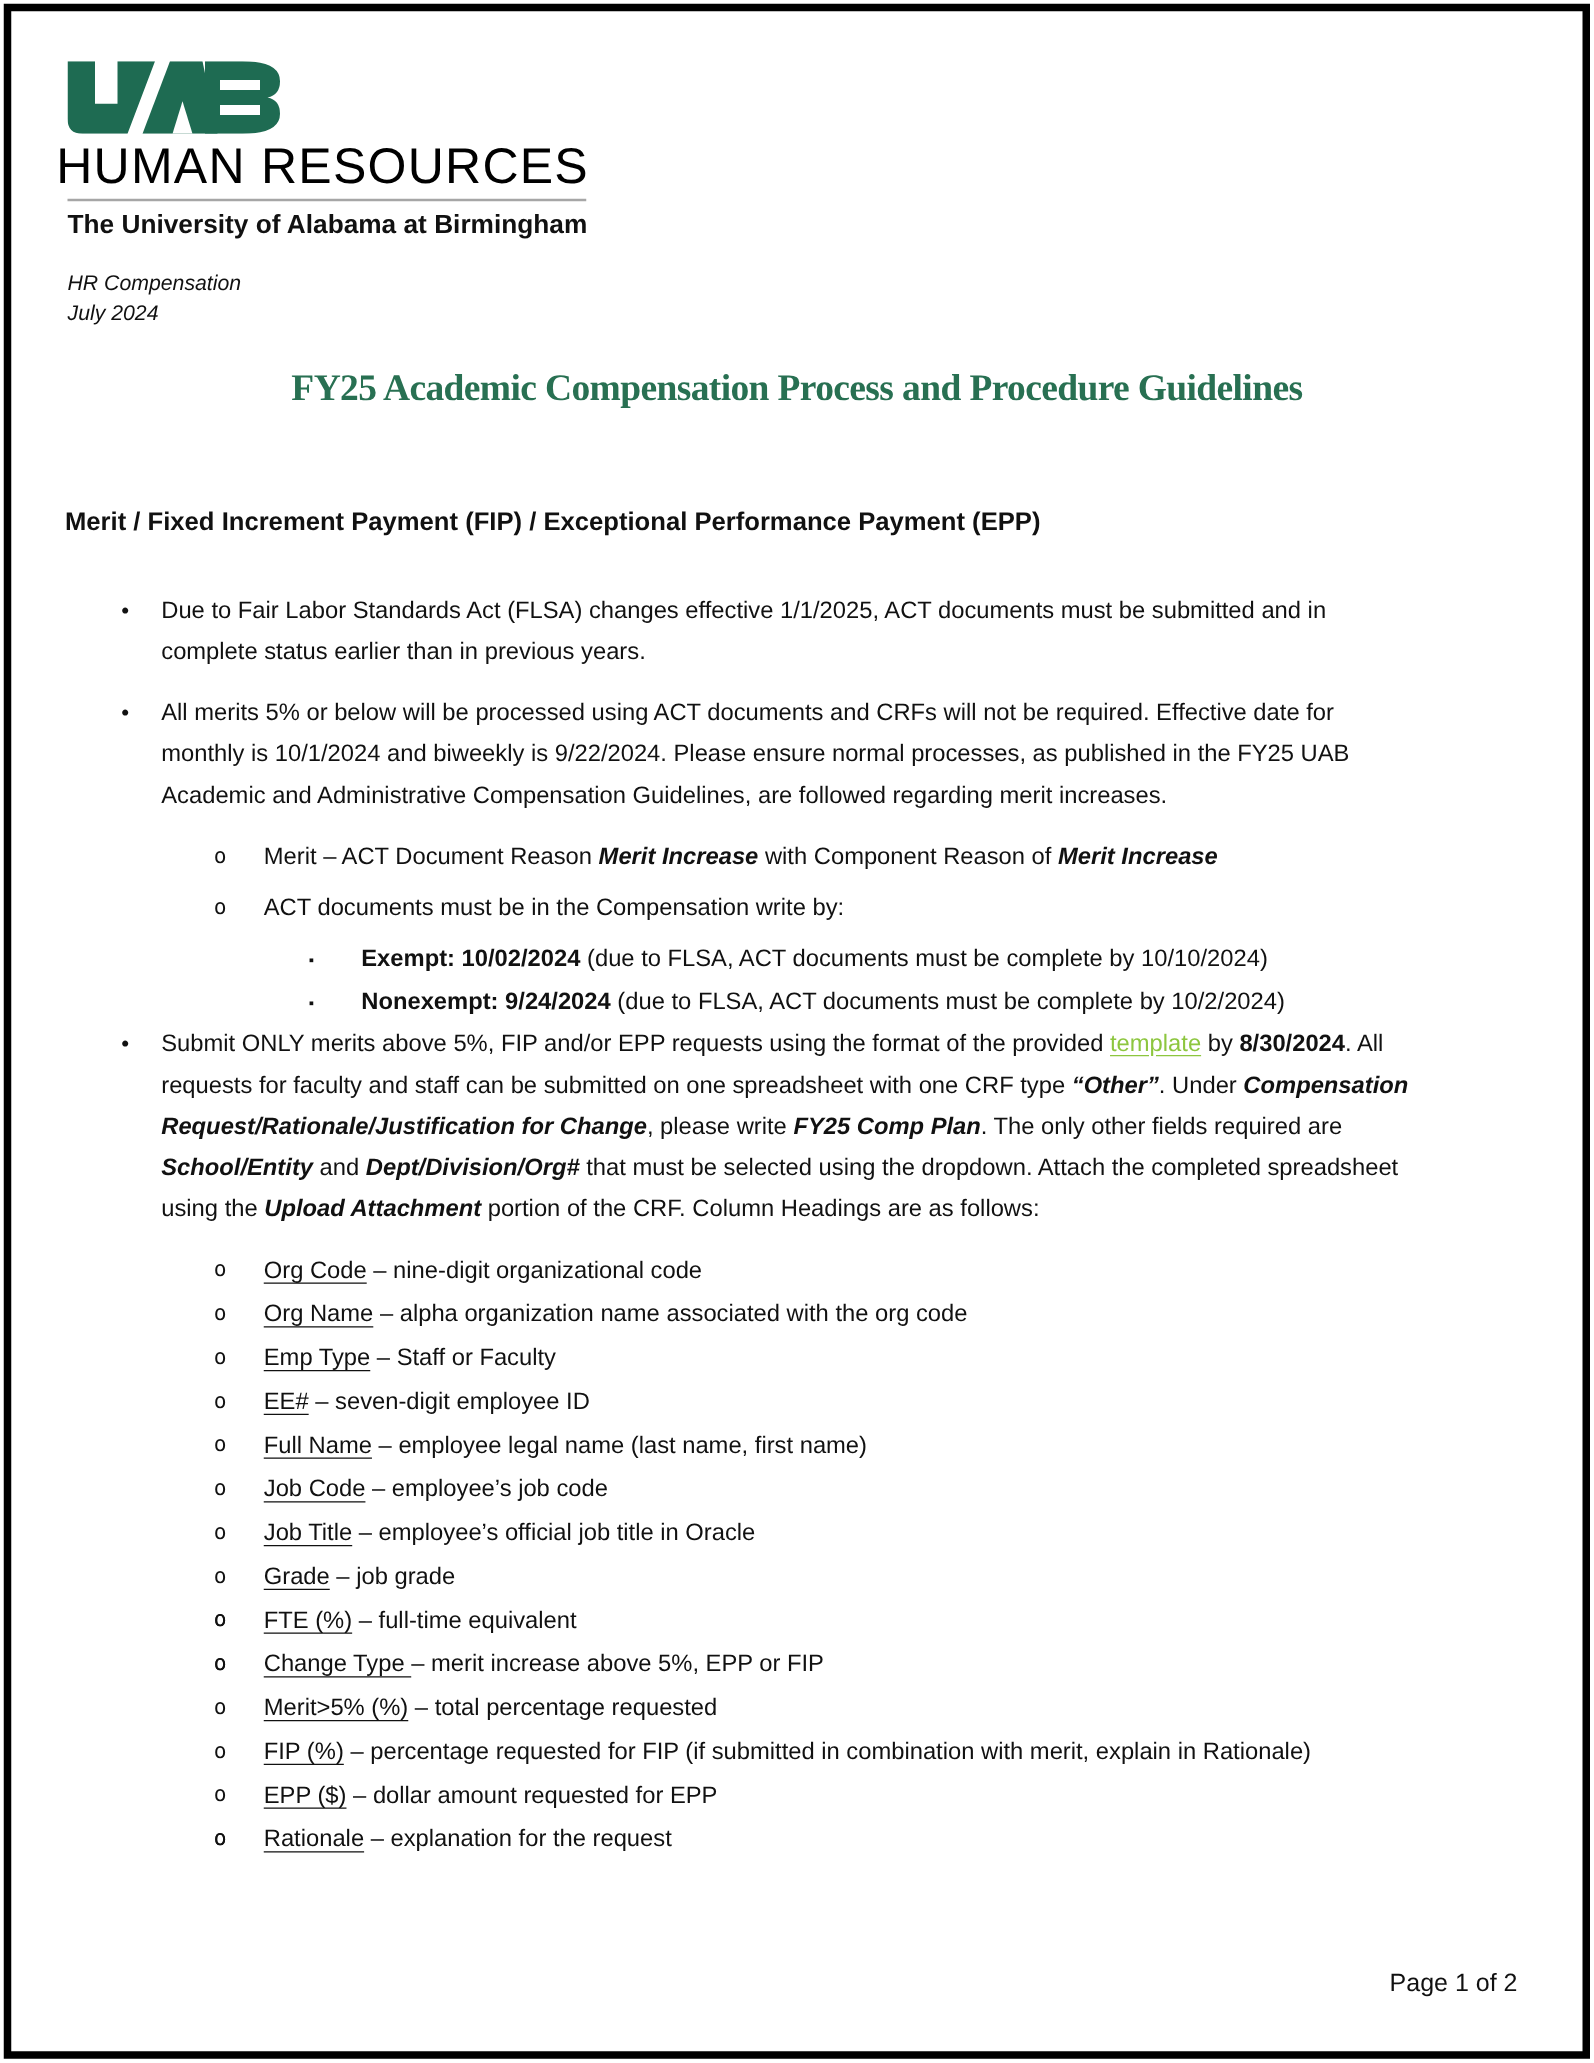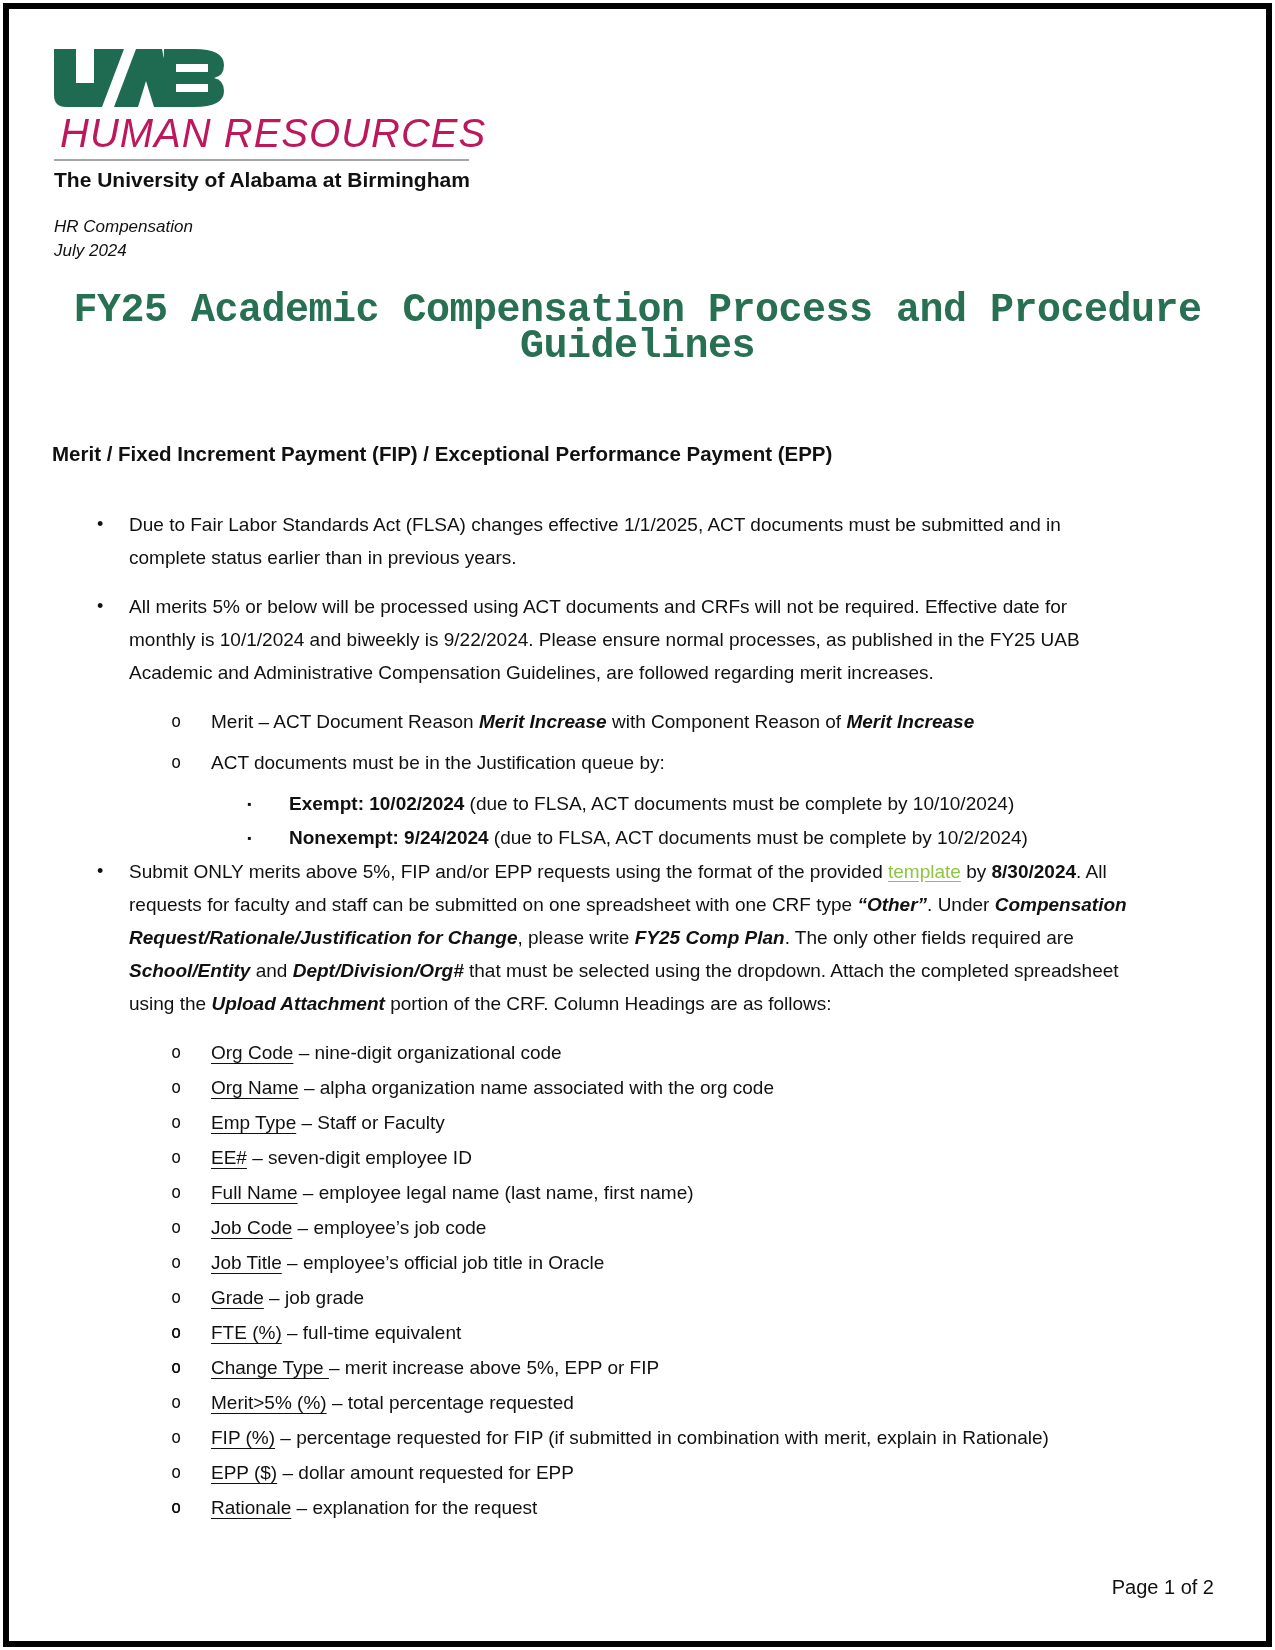--- a/index.html
+++ b/index.html
@@ -19,27 +19,26 @@
   .page{
     position:absolute;
     inset:3px;
     border:6px solid #000;
     background:#fff;
     overflow:hidden;
   }
   
   .logo-svg{display:block;margin:40px 0 0 45px;}
   .hr-wordmark{
-    margin:4px 0 0 51px;
+    margin:4px 0 0 36px;
     font-size:40px;
     font-weight:400;
     letter-spacing:1px;
-    color:#be185d;
+    color:#000000;
     line-height:44px;
-    font-style:italic;
   }
   .hr-rule{
     margin:4px 0 0 45px;
     width:415px;height:2px;
     background:var(--rule-gray);
   }
   .tagline{
     margin:6px 0 0 45px;
     font-size:21px;
     font-weight:700;
@@ -48,22 +47,22 @@
   .doc-meta{
     margin:22px 0 0 45px;
     font-style:italic;
     font-size:17px;
     line-height:24px;
   }
   
   .doc-title{
     margin:30px 24px 0 24px;
     text-align:center;
-    font-family:Liberation Mono, monospace;
-    font-size:40px;
+    font-family:Liberation Serif, serif;
+    font-size:30px;
     font-weight:700;
     color:var(--title-green);
     line-height:36px;
     letter-spacing:-0.5px;
   }
   .section-heading{
     margin:76px 0 0 43px;
     font-size:20.5px;
     font-weight:700;
     line-height:25px;
@@ -144,21 +143,21 @@
       <div class="li lvl1">
         <span class="marker m1">•</span>
         <div class="li-text"><span>All merits 5% or below will be processed using ACT documents and CRFs will not be required. Effective date for monthly is 10/1/2024 and biweekly is 9/22/2024. Please ensure normal processes, as published in the FY25 UAB Academic and Administrative Compensation Guidelines, are followed regarding merit increases.</span></div>
       </div>
       <div class="li lvl2 grp1">
         <span class="marker m2">o</span>
         <div class="li-text"><span>Merit – ACT Document Reason </span><span class="b i">Merit Increase</span><span> with Component Reason of </span><span class="b i">Merit Increase</span></div>
       </div>
       <div class="li lvl2 grp1">
         <span class="marker m2">o</span>
-        <div class="li-text"><span>ACT documents must be in the Justification queue by:</span></div>
+        <div class="li-text"><span>ACT documents must be in the Compensation write by:</span></div>
       </div>
       <div class="li lvl3 grp1">
         <span class="marker m3">▪</span>
         <div class="li-text"><span class="b">Exempt: 10/02/2024</span><span> (due to FLSA, ACT documents must be complete by 10/10/2024)</span></div>
       </div>
       <div class="li lvl3 grp1">
         <span class="marker m3">▪</span>
         <div class="li-text"><span class="b">Nonexempt: 9/24/2024</span><span> (due to FLSA, ACT documents must be complete by 10/2/2024)</span></div>
       </div>
       <div class="li lvl1">

